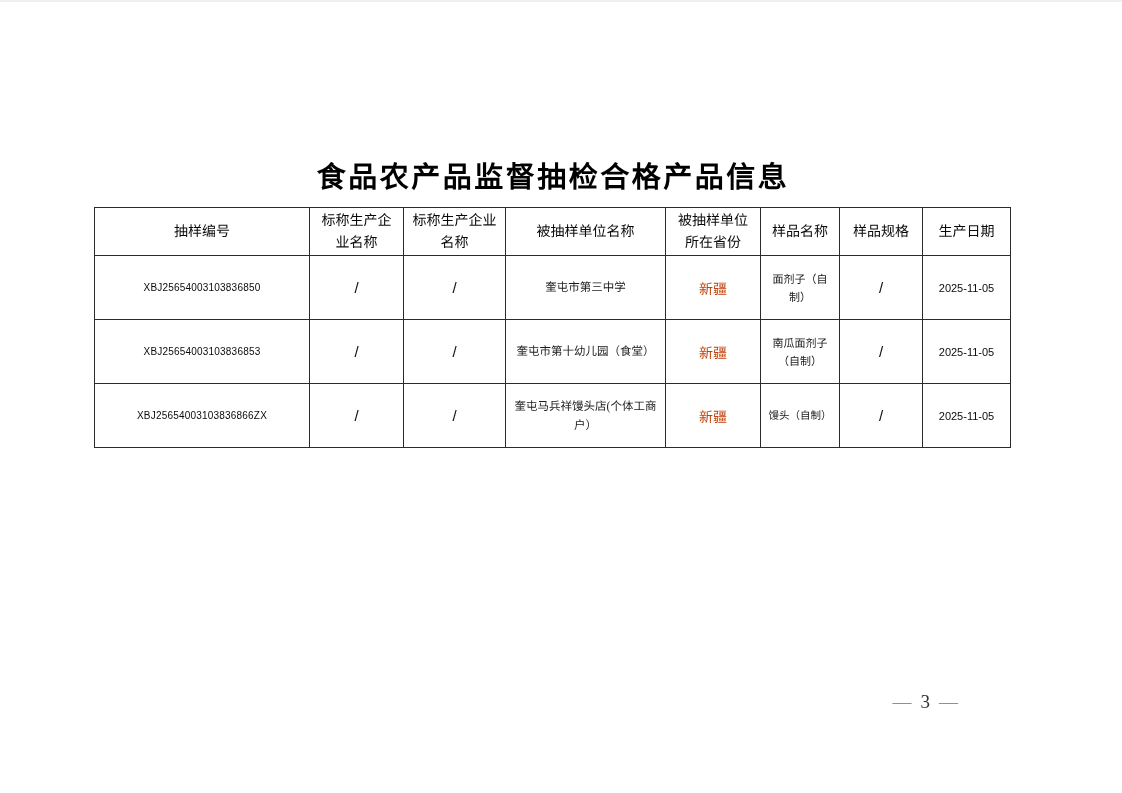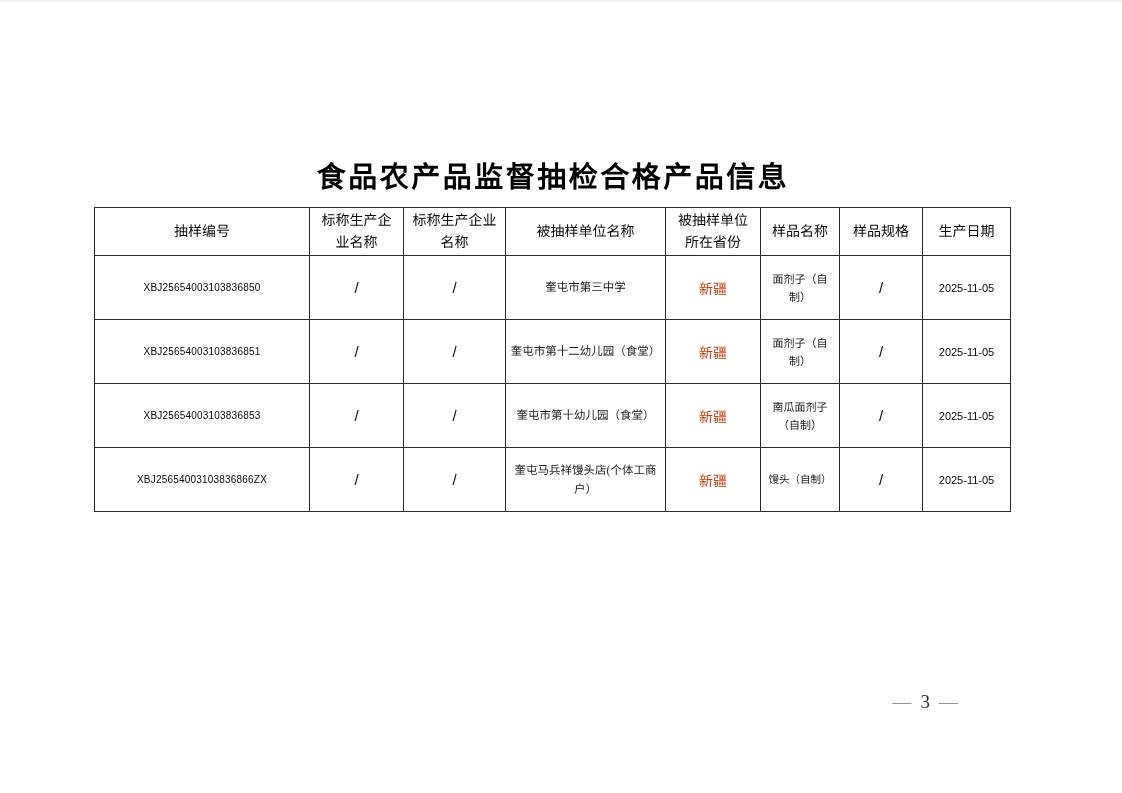--- a/index.html
+++ b/index.html
@@ -152,30 +152,20 @@
           <td class="c-id">XBJ25654003103836850</td>
           <td class="c-slash">/</td>
           <td class="c-slash">/</td>
           <td class="c-unit">奎屯市第三中学</td>
           <td class="c-prov">新疆</td>
           <td class="c-name">面剂子（自制）</td>
           <td class="c-slash">/</td>
           <td class="c-date">2025-11-05</td>
         </tr>
         <tr class="row">
-          <td class="c-id">XBJ25654003103836851</td>
-          <td class="c-slash">/</td>
-          <td class="c-slash">/</td>
-          <td class="c-unit">奎屯市第十二幼儿园（食堂）</td>
-          <td class="c-prov">新疆</td>
-          <td class="c-name">面剂子（自制）</td>
-          <td class="c-slash">/</td>
-          <td class="c-date">2025-11-05</td>
-        </tr>
-        <tr class="row">
           <td class="c-id">XBJ25654003103836853</td>
           <td class="c-slash">/</td>
           <td class="c-slash">/</td>
           <td class="c-unit">奎屯市第十幼儿园（食堂）</td>
           <td class="c-prov">新疆</td>
           <td class="c-name">南瓜面剂子（自制）</td>
           <td class="c-slash">/</td>
           <td class="c-date">2025-11-05</td>
         </tr>
         <tr class="row">

